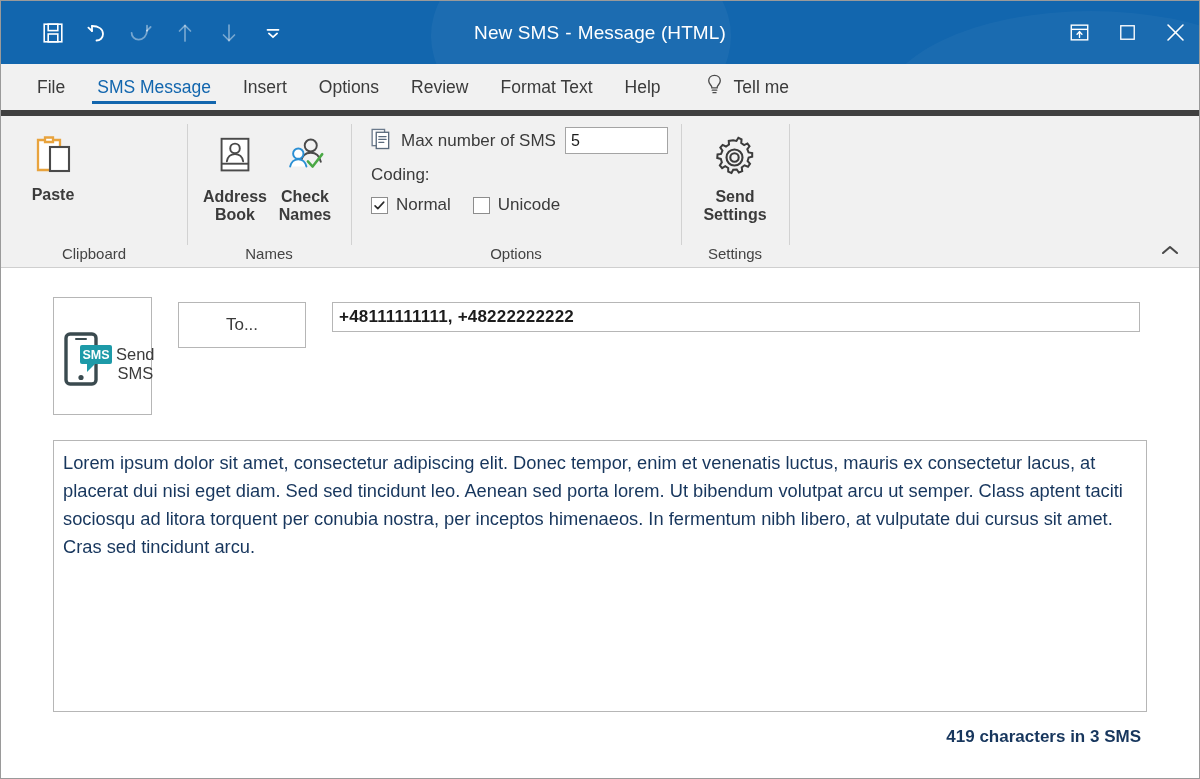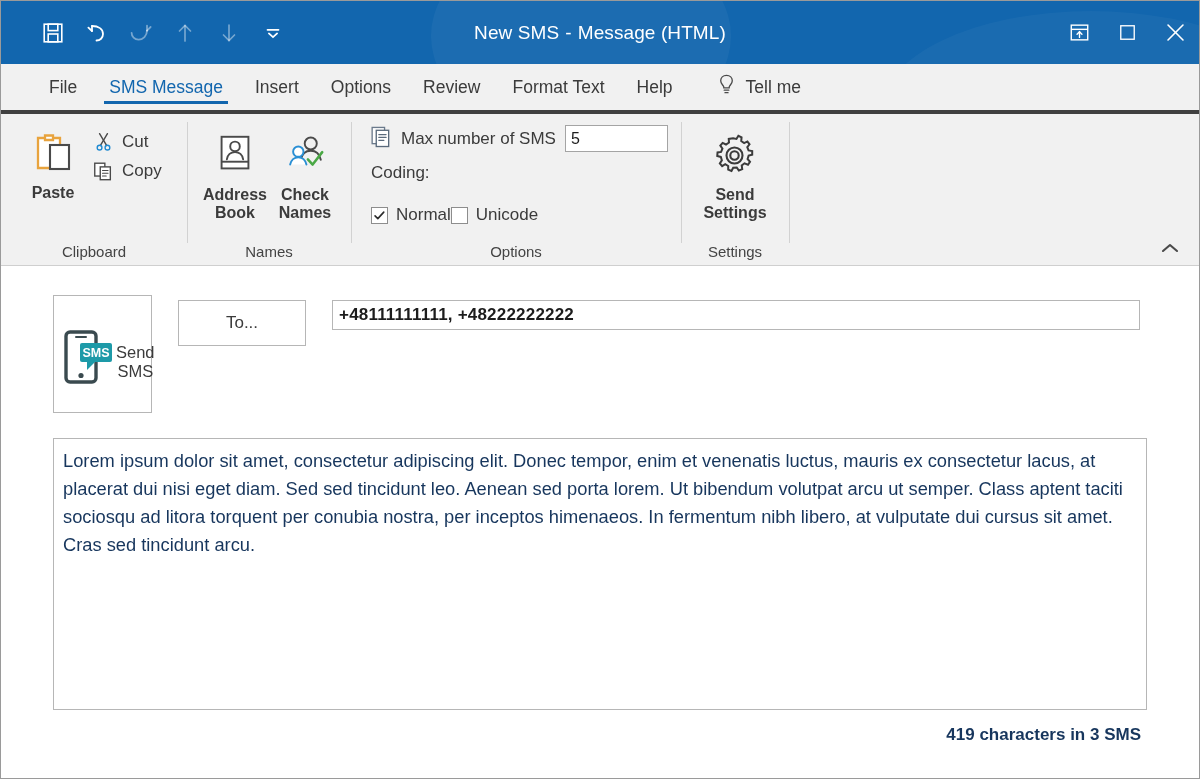--- a/index.html
+++ b/index.html
@@ -102,24 +102,24 @@
     display: flex;
     align-items: center;
     justify-content: center;
     color: #ffffff;
   }
 
   
   .tabbar {
     height: 46px;
     background: #f1f1f1;
-    border-bottom: 4px solid #404040;
+    border-bottom: 6px solid #404040;
     display: flex;
     align-items: stretch;
-    padding-left: 32px;
+    padding-left: 20px;
     flex: 0 0 auto;
   }
   .tab {
     position: relative;
     display: flex;
     align-items: center;
     padding: 0 16px;
     font-size: 17.5px;
     color: #3b3b3b;
     white-space: nowrap;
@@ -219,21 +219,21 @@
     box-sizing: border-box;
     border: 1px solid #a4a4a4;
     background: #ffffff;
     font-family: "Liberation Sans", sans-serif;
     font-size: 16px;
     color: #1c1c1c;
     padding: 0 5px;
     outline: none;
   }
   .coding-lbl { font-size: 17px; color: #3b3b3b; margin-top: 11px; }
-  .opt-row3 { display: flex; align-items: flex-start; margin-top: 22px; }
+  .opt-row3 { display: flex; align-items: flex-start; gap: 22px; margin-top: 10px; }
   .chk-wrap { display: flex; align-items: center; gap: 8px; font-size: 17px; color: #3b3b3b; }
   .chk {
     width: 17px; height: 17px;
     box-sizing: border-box;
     border: 1px solid #8d8d8d;
     background: #ffffff;
     display: flex; align-items: center; justify-content: center;
   }
   .chk svg { display:block; }
 
@@ -451,43 +451,20 @@
       <div class="rgroup-body" style="padding-left:18px">
         <div class="big-btn">
           <span class="icon">
             <svg width="50" height="50" viewBox="0 0 50 50" fill="none">
               <path d="M10 10 H32 V40 H10 Z" fill="#ffffff" stroke="#e8a33d" stroke-width="2.3"></path>
               <path d="M17 7.5 H25 V12 H17 Z" fill="#ffffff" stroke="#e8a33d" stroke-width="2.3"></path>
               <rect x="22" y="17" width="19" height="24" fill="#ffffff" stroke="#4a4a4a" stroke-width="2.1"></rect>
             </svg>
           </span>
           <span class="lbl">Paste</span>
-        </div>
-        <div class="small-btns">
-          <div class="small-btn">
-            <span class="icon">
-              <svg width="21" height="21" viewBox="0 0 24 24" fill="none">
-                <path d="M7.5 3 L15.5 16.5" stroke="#4a4a4a" stroke-width="1.6" stroke-linecap="round"></path>
-                <path d="M16.5 3 L8.5 16.5" stroke="#4a4a4a" stroke-width="1.6" stroke-linecap="round"></path>
-                <circle cx="7.5" cy="19" r="2.7" fill="none" stroke="#1f8ad1" stroke-width="1.6"></circle>
-                <circle cx="16.5" cy="19" r="2.7" fill="none" stroke="#1f8ad1" stroke-width="1.6"></circle>
-              </svg>
-            </span>
-            <span>Cut</span>
-          </div>
-          <div class="small-btn">
-            <span class="icon">
-              <svg width="22" height="22" viewBox="0 0 24 24" fill="none">
-                <rect x="3" y="3.5" width="11" height="14" fill="#ffffff" stroke="#4a4a4a" stroke-width="1.5"></rect>
-                <rect x="9" y="7.5" width="11" height="14" fill="#ffffff" stroke="#4a4a4a" stroke-width="1.5"></rect>
-                <path d="M11.5 11.5 H17.5 M11.5 14.5 H17.5 M11.5 17.5 H15.5" stroke="#4a4a4a" stroke-width="1.2" stroke-linecap="round"></path>
-              </svg>
-            </span>
-            <span>Copy</span>
-          </div>
         </div>
       </div>
       <div class="rgroup-label">Clipboard</div>
     </div>
 
     <div class="rgroup" style="width:164px">
       <div class="rgroup-body" style="justify-content:center;padding-top:2px">
         <div class="big-btn">
           <span class="icon">
             <svg width="46" height="46" viewBox="0 0 48 48" fill="none">

